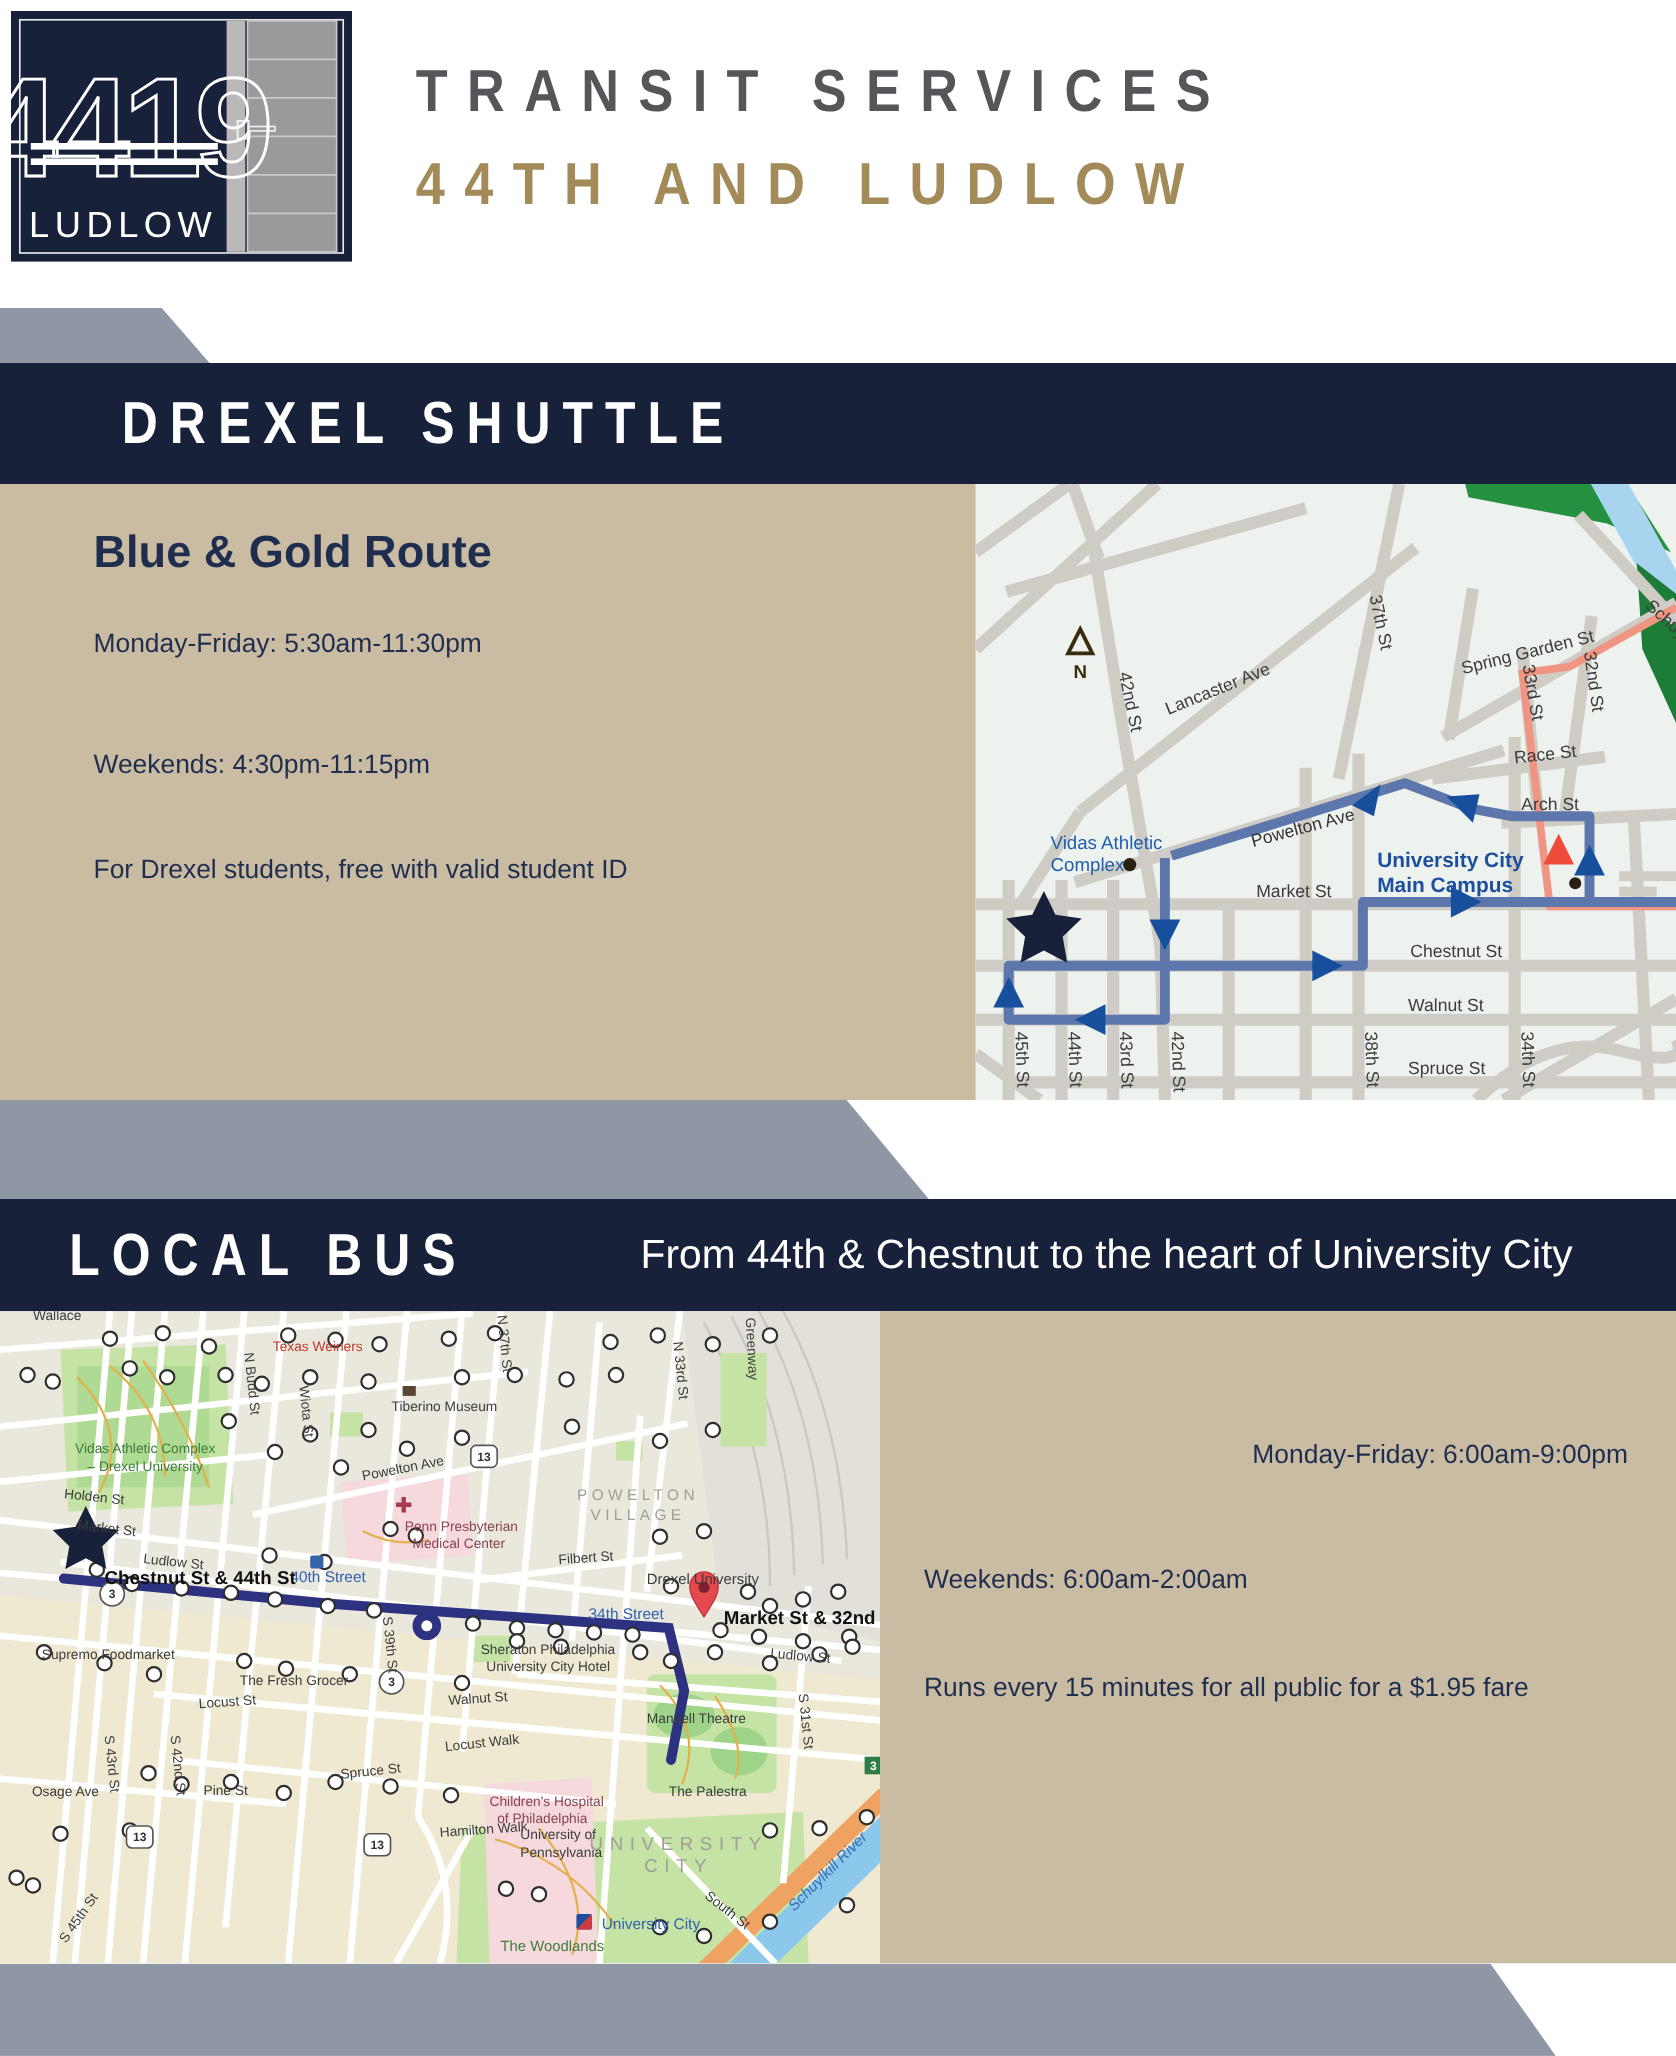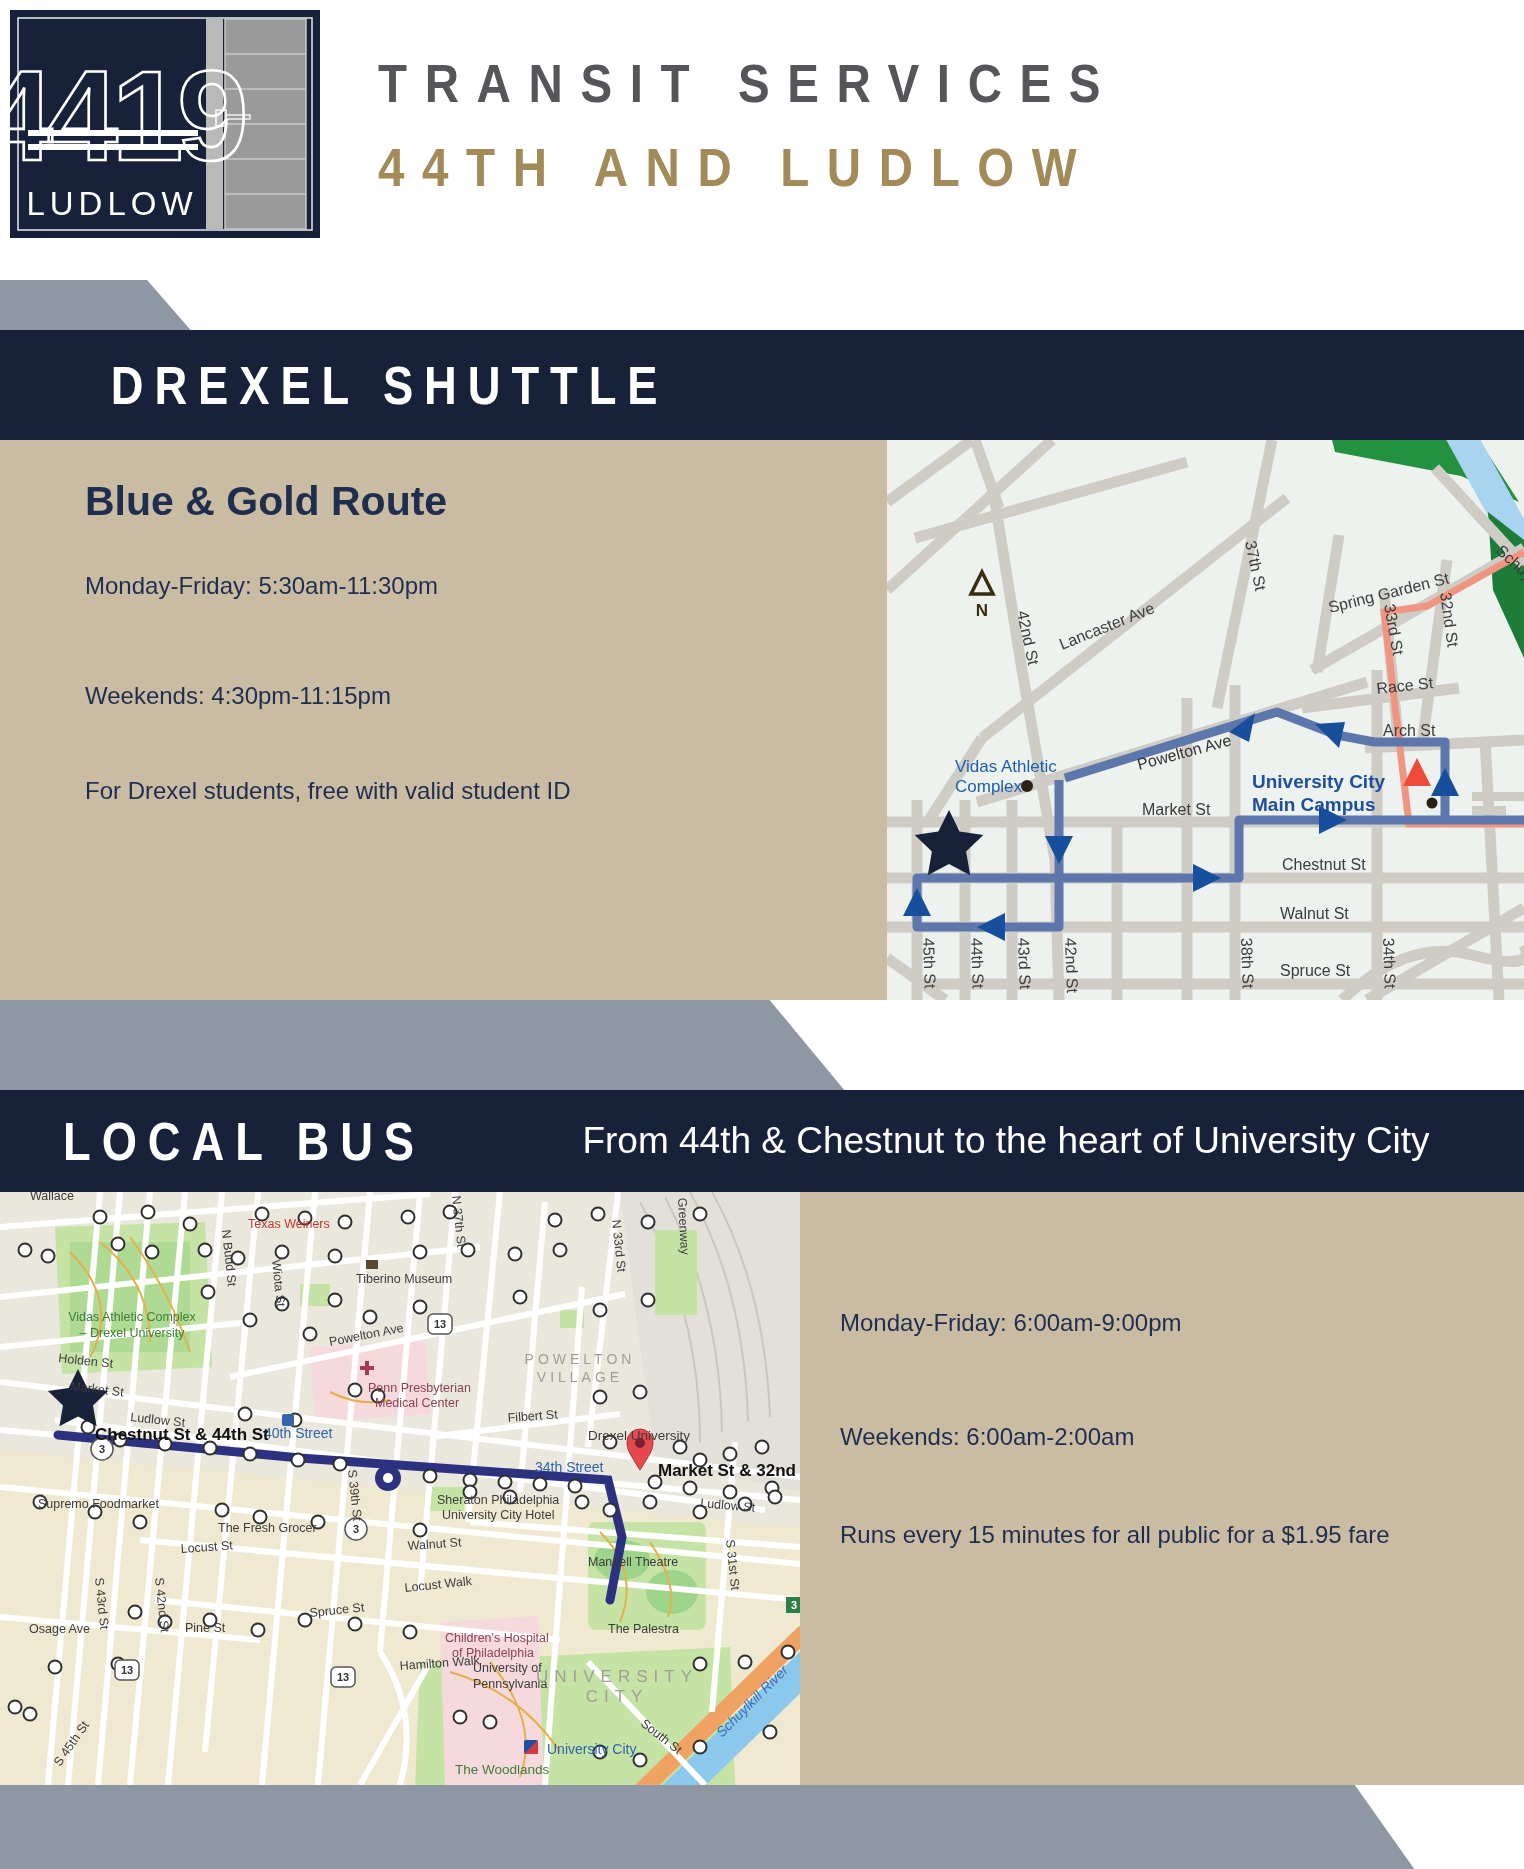--- a/index.html
+++ b/index.html
@@ -35,21 +35,21 @@
   
   .band2{position:absolute;left:0;top:1000px;width:1524px;height:90px;background:#fff;}
   .band2 .g{width:100%;height:100%;background:var(--gray_band);
           clip-path:polygon(0 0,50.5% 0,55.4% 100%,0 100%);}
   
   .bus-row{position:absolute;left:0;top:1192px;width:1524px;height:593px;display:flex;}
   .bus-map{width:800px;height:593px;}
   .bus-text{width:724px;height:593px;background:var(--tan);box-sizing:border-box;
           padding:108px 0 0 40px;}
   .bus-text .h-big{margin-bottom:30px;}
-  .bm1{margin-bottom:68px;} .bm2{margin-bottom:52px;}
+  .bm1{margin-bottom:68px;text-align:right;} .bm2{margin-bottom:52px;}
   .bus-text .p-line{max-width:640px;}
   
   .bottom-band{position:absolute;left:0;top:1785px;width:1524px;height:84px;background:#fff;}
   .bottom-band .g{width:100%;height:100%;background:var(--gray_band);
           clip-path:polygon(0 0,88.9% 0,92.8% 100%,0 100%);}
   svg text{font-family:"Liberation Sans",sans-serif;}
 </style>
 </head>
 <body>
 

